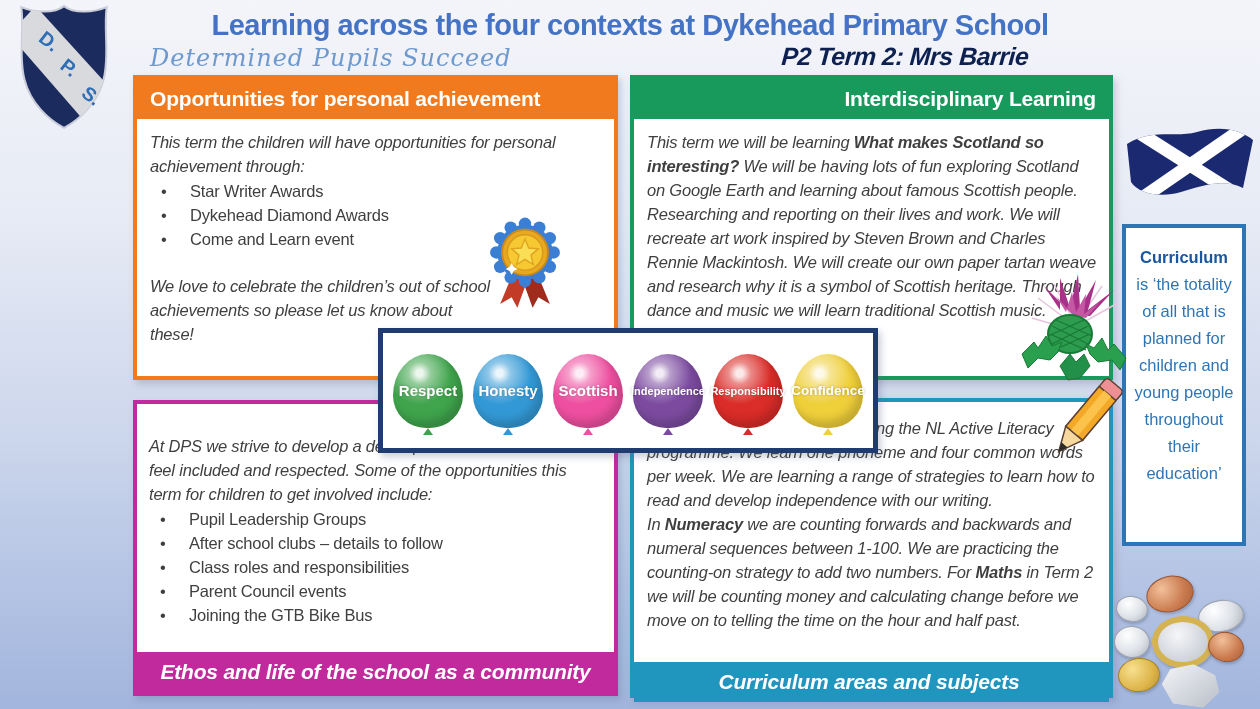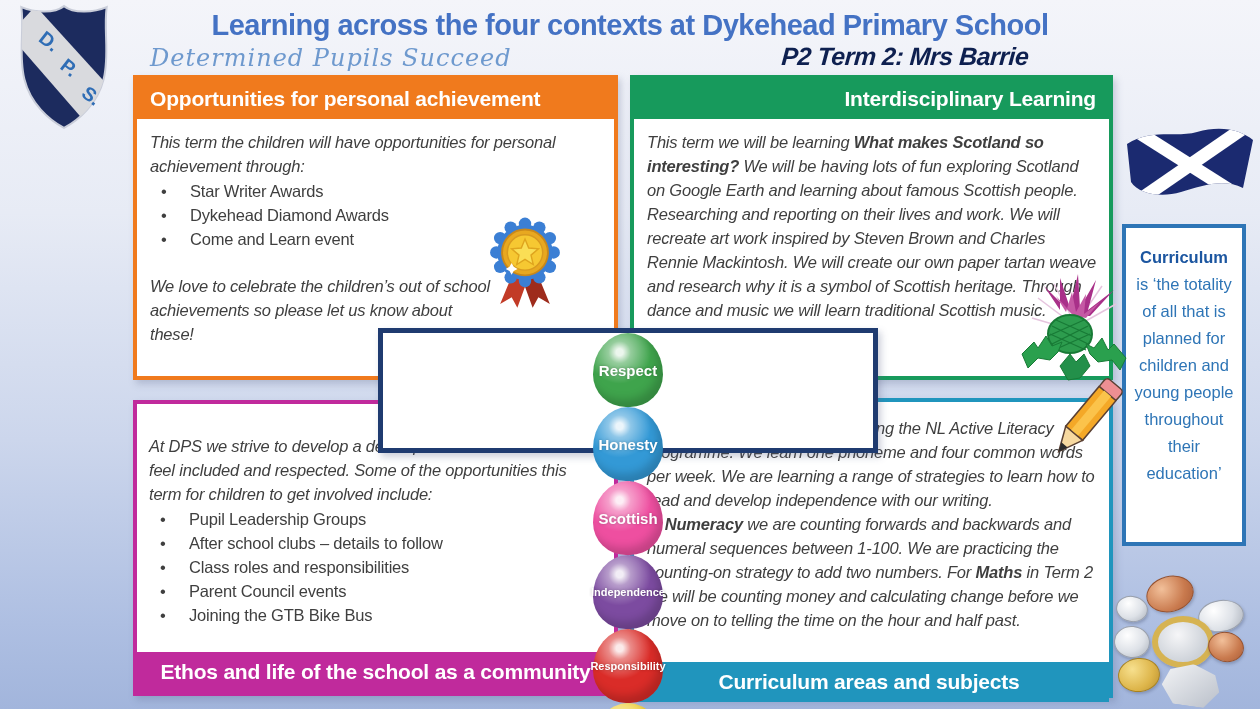--- a/index.html
+++ b/index.html
@@ -13,21 +13,21 @@
     font-size:29px;font-weight:700;letter-spacing:-0.5px;color:var(--title-blue);}
   .motto{position:absolute;left:150px;width:470px;top:44px;text-align:left;
     font-family:"DejaVu Serif",serif;font-style:italic;font-size:24px;letter-spacing:1px;color:var(--motto-blue);}
   .term{position:absolute;left:690px;width:430px;top:42px;text-align:center;
     font-size:25px;font-weight:700;font-style:italic;letter-spacing:-0.5px;color:var(--term-navy);transform:skewX(-4deg);}
   
   .box{position:absolute;background:#fff;display:flex;flex-direction:column;
     border:4px solid var(--c);box-shadow:3px 4px 7px rgba(90,100,135,.28);z-index:1;}
   .box-header,.box-footer{background:var(--c);color:#fff;font-weight:700;font-size:21px;
     letter-spacing:-0.2px;padding:8px 13px;flex:0 0 auto;}
-  .box-footer{margin-top:auto;}
+  .box-footer{margin-top:auto;font-style:italic;}
   .box-body{flex:1 1 auto;color:var(--body-text);font-size:16.5px;line-height:24px;
     letter-spacing:-0.2px;padding:11px 13px 6px 13px;position:relative;}
   .box.orange{left:133px;top:75px;width:477px;height:297px;--c:var(--orange);}
   .box.green {left:630px;top:75px;width:475px;height:297px;--c:var(--green);}
   .box.green .box-header{text-align:right;}
   .box.magenta{left:133px;top:400px;width:477px;height:288px;--c:var(--magenta);}
   .box.magenta .box-footer{text-align:center;}
   .box.teal{left:630px;top:398px;width:475px;height:292px;--c:var(--teal);}
   .box.teal .box-footer{text-align:center;padding-right:18px;margin-top:24px;}
   .box-body p{margin:0;font-style:italic;}
@@ -35,21 +35,21 @@
   .rich .b{font-weight:700;}
   ul.bullets{list-style:none;margin:1px 0 0 0;padding:0;}
   ul.bullets li{position:relative;padding-left:40px;}
   ul.bullets li::before{content:"•";position:absolute;left:11px;top:0;}
   .outro{margin-top:23px !important;max-width:345px;}
   .magenta .box-body{padding-top:30px;padding-left:12px;}
   .teal .box-body{padding-top:14px;}
   
   .values-banner{position:absolute;left:378px;top:328px;width:500px;height:125px;
     background:#fff;border:5px solid var(--banner-border);box-sizing:border-box;z-index:5;
-    display:flex;align-items:center;justify-content:space-evenly;box-shadow:3px 4px 7px rgba(90,100,135,.3);flex-direction:column;}
+    display:flex;align-items:center;justify-content:space-evenly;box-shadow:3px 4px 7px rgba(90,100,135,.3);}
   .balloon{position:relative;width:70px;height:74px;flex:0 0 auto;
     border-radius:50% 50% 47% 47% / 56% 56% 44% 44%;
     background:radial-gradient(circle at 38% 26%,rgba(255,255,255,.9) 0 5%,rgba(255,255,255,.45) 16%,rgba(255,255,255,0) 45%),var(--c);
     box-shadow:inset -5px -7px 9px rgba(0,0,0,.18);
     display:flex;align-items:center;justify-content:center;}
   .balloon::after{content:"";position:absolute;left:50%;bottom:-7px;transform:translateX(-50%);
     border-left:5px solid transparent;border-right:5px solid transparent;border-bottom:7px solid var(--c);}
   .balloon-label{color:#fff;font-weight:600;text-shadow:0 0 3px rgba(0,0,0,.28);white-space:nowrap;}
   
   .quote-box{position:absolute;left:1122px;top:224px;width:124px;height:322px;box-sizing:border-box;

